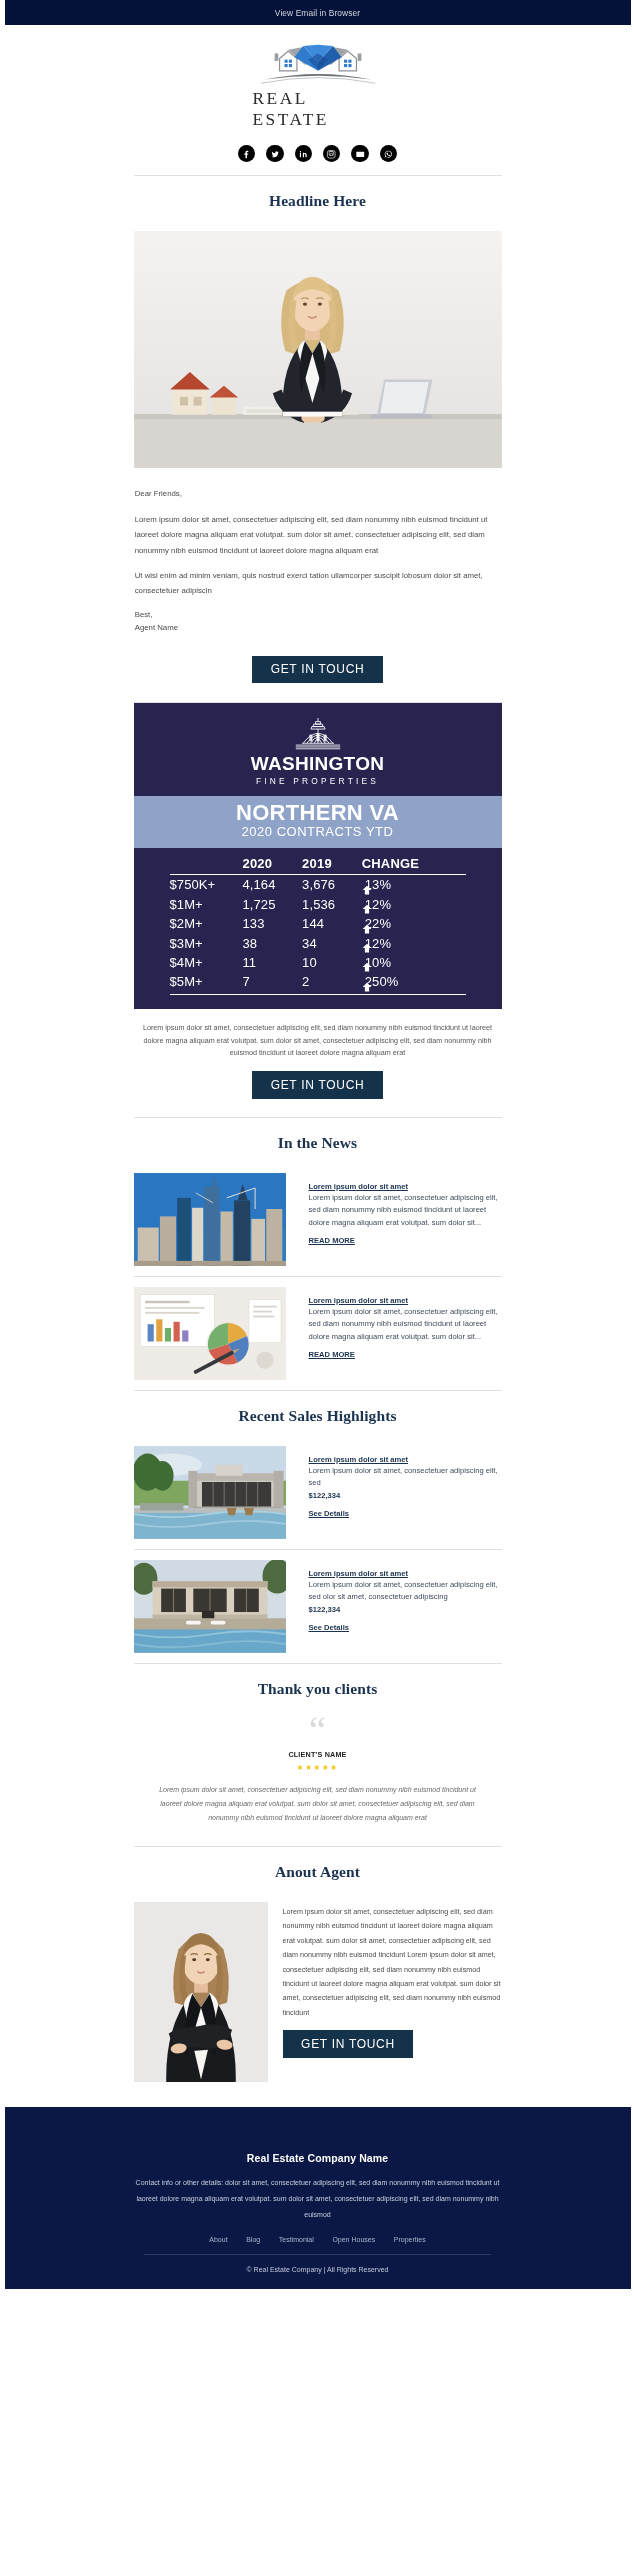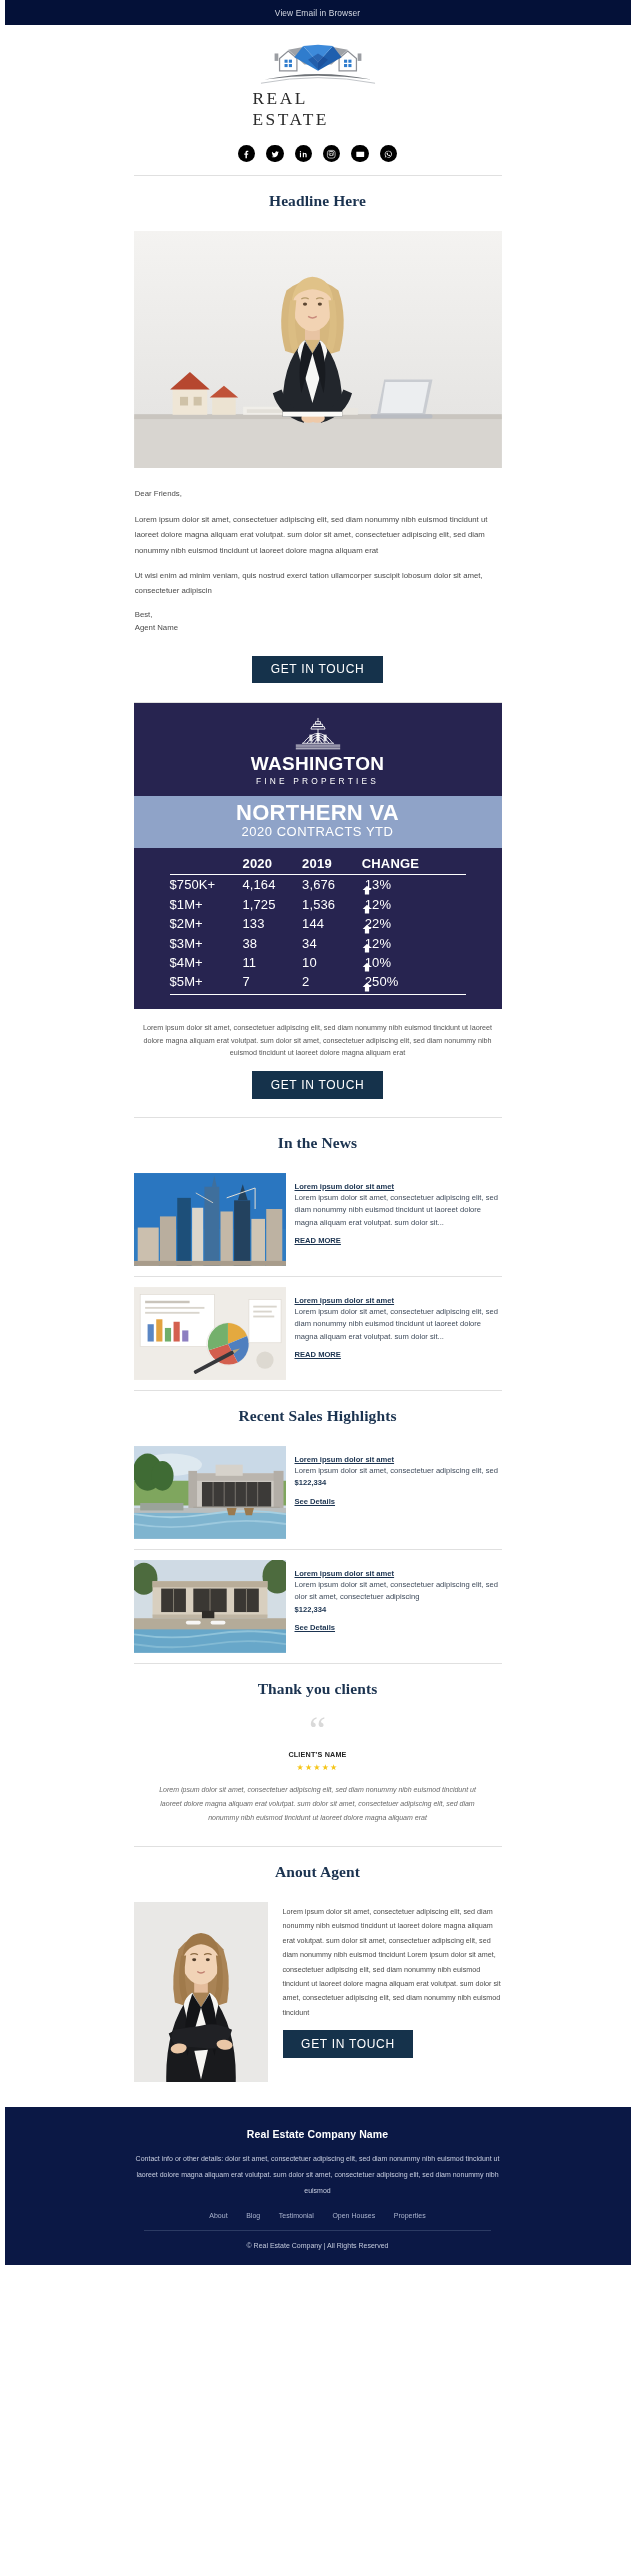--- a/index.html
+++ b/index.html
@@ -117,21 +117,21 @@
   .rep-foot-rule { border-top: 1.2px solid #ffffff; }
 
   .report-note { width: 368px; margin: 0 auto; padding: 13.6px 5px 0; }
   .report-note p {
     font-size: 7.2px; line-height: 1.75; color: #555; text-align: center;
   }
 
   
   .card {
     width: 368px; margin: 0 auto 10px;
-    display: flex; align-items: flex-start; gap: 9px;
+    display: flex; align-items: flex-start; gap: 23px;
   }
   .card-img {
     width: 152px; height: 93px; flex: 0 0 152px;
     overflow: hidden; position: relative;
   }
   .card-body { padding-top: 8.7px; flex: 1; }
   .card-title {
     display: block; font-size: 7.6px; font-weight: 700; color: #1b3350;
     text-decoration: underline; margin-bottom: 1.2px; cursor: pointer;
   }
@@ -165,21 +165,21 @@
     width: 134px; height: 180px; flex: 0 0 134px;
     overflow: hidden; position: relative; background: #e8e8e8;
   }
   .agent-body { flex: 1; padding-top: 2.5px; }
   .agent-body p { font-size: 7.2px; line-height: 2.0; color: #4b4b4b; }
   .agent-btn { margin-top: 10px; }
 
   
   .footer { background: #0b1845; padding: 21px 0 16px; margin-top: 25px; }
   .footer-inner { width: 409px; margin: 0 auto; text-align: center; }
-  .footer-name { color: #fff; font-size: 10.5px; font-weight: 700; letter-spacing: 0.1px; }
+  .footer-name { color: #fff; font-size: 10.5px; font-weight: 700; letter-spacing: 0.1px; margin-top: 24px; }
   .footer-contact {
     color: #c8cee0; font-size: 7px; line-height: 2.25;
     padding: 11px 18.6px 0;
   }
   .footer-nav { display: flex; justify-content: center; gap: 18.6px; padding: 13.6px 0 11px; }
   .footer-nav a { color: #aab3cd; font-size: 7px; text-decoration: none; cursor: pointer; }
   .footer-sep { border: 0; border-top: 0.6px solid #2b3a63; width: 347px; margin: 0 auto; }
   .footer-copy { color: #c3cadc; font-size: 7px; padding-top: 11px; }
 
   .sep-wrap { width: 368px; margin: 0 auto; }

